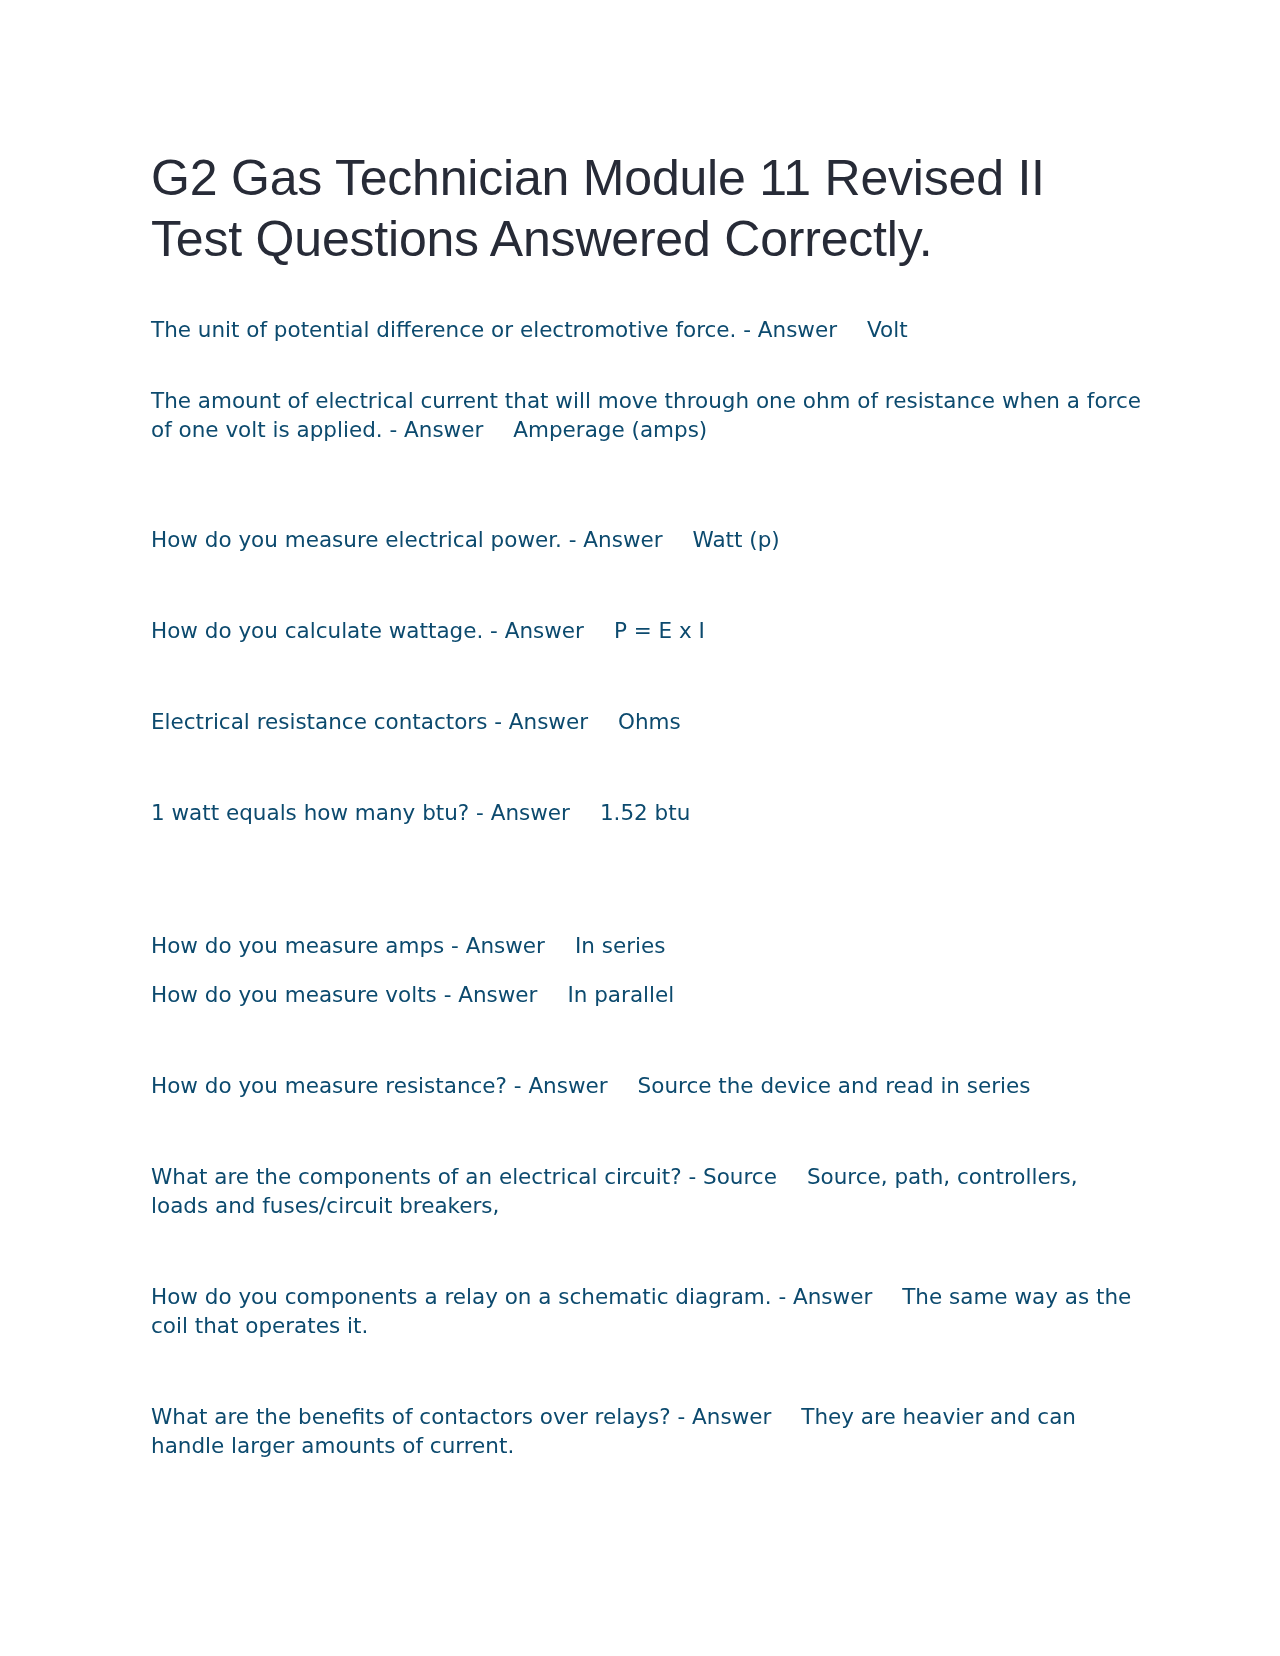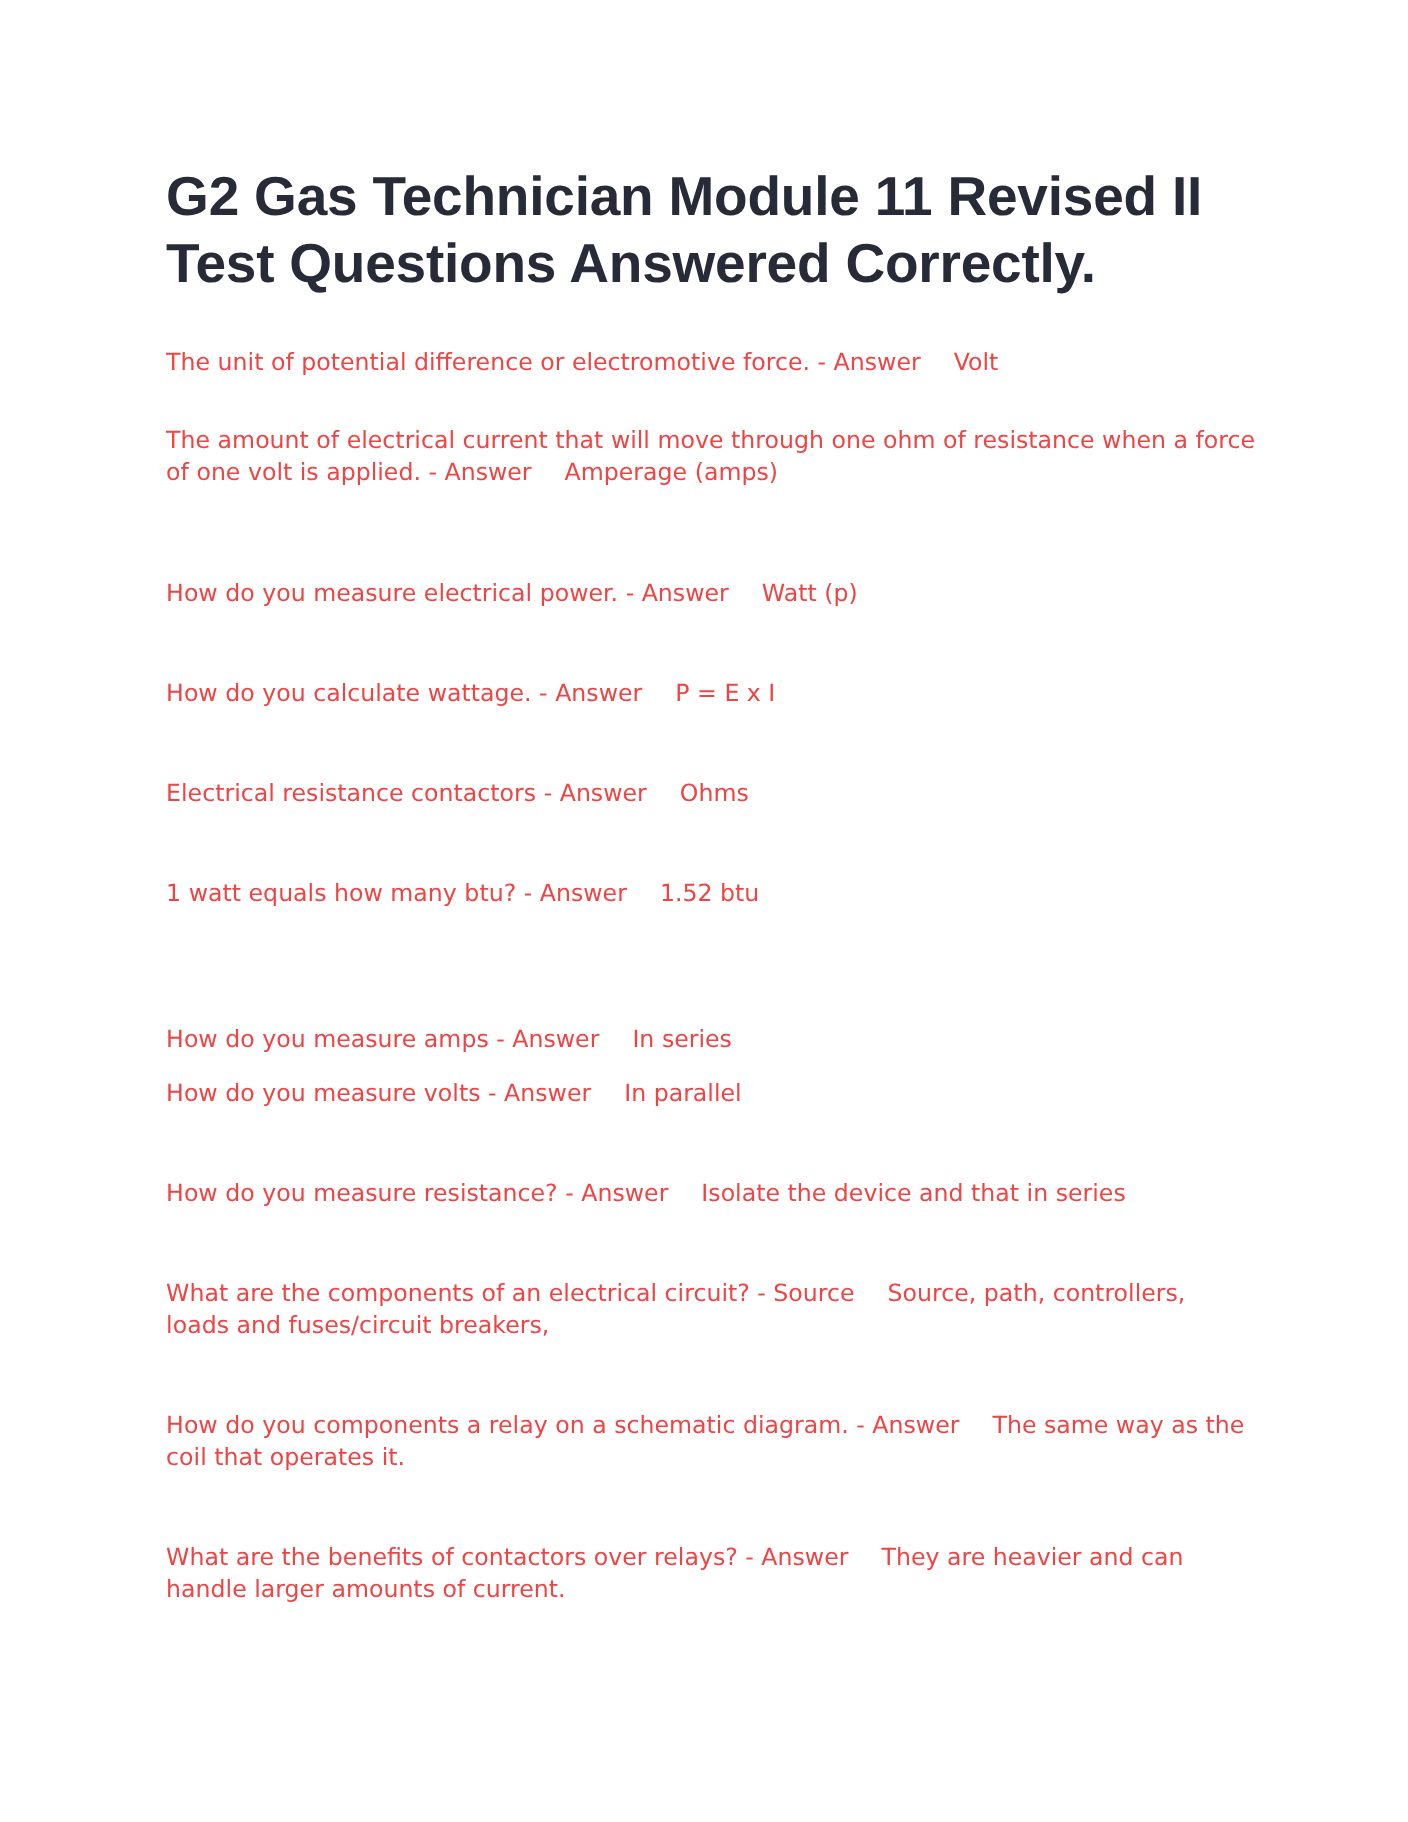--- a/index.html
+++ b/index.html
@@ -1,26 +1,26 @@
 <!DOCTYPE html>
 <html><head>
   <meta charset="utf-8">
   <style>
     html, body { margin: 0; padding: 0; background: #ffffff; }
     body { width: 1280px; height: 1656px; position: relative; overflow: hidden; }
     .page { position: absolute; left: 151px; top: 0; width: 990px; }
     h1 {
       position: absolute; top: 148px; left: 0; margin: 0; width: 990px;
-      font-family: "Liberation Sans", sans-serif; font-weight: bold;
+      font-family: "Liberation Sans", sans-serif; font-weight: normal;
       font-size: 50px; line-height: 61px; color: #272b37; letter-spacing: -0.2px;
     }
     .qa {
       position: absolute; left: 0; margin: 0; width: 990px;
       font-family: "DejaVu Sans", sans-serif; font-size: 21.5px; line-height: 29px;
-      color: #ef4444;
+      color: #0c4a6e;
     }
     .gap { display: inline-block; width: 30px; }
   </style>
 </head>
 <body>
 
 <div class="page">
   <h1>G2 Gas Technician Module 11 Revised II Test Questions Answered Correctly.</h1>
 
   <p class="qa" style="top:315px"><span>The unit of potential difference or electromotive force. - Answer</span><span class="gap"></span><span>Volt</span></p>
@@ -32,20 +32,20 @@
   <p class="qa" style="top:616px"><span>How do you calculate wattage. - Answer</span><span class="gap"></span><span>P = E x I</span></p>
 
   <p class="qa" style="top:707px"><span>Electrical resistance contactors - Answer</span><span class="gap"></span><span>Ohms</span></p>
 
   <p class="qa" style="top:798px"><span>1 watt equals how many btu? - Answer</span><span class="gap"></span><span>1.52 btu</span></p>
 
   <p class="qa" style="top:931px"><span>How do you measure amps - Answer</span><span class="gap"></span><span>In series</span></p>
 
   <p class="qa" style="top:980px"><span>How do you measure volts - Answer</span><span class="gap"></span><span>In parallel</span></p>
 
-  <p class="qa" style="top:1071px"><span>How do you measure resistance? - Answer</span><span class="gap"></span><span>Isolate the device and that in series</span></p>
+  <p class="qa" style="top:1071px"><span>How do you measure resistance? - Answer</span><span class="gap"></span><span>Source the device and read in series</span></p>
 
   <p class="qa" style="top:1162px"><span>What are the components of an electrical circuit? - Source</span><span class="gap"></span><span>Source, path, controllers, loads and fuses/circuit breakers,</span></p>
 
   <p class="qa" style="top:1282px"><span>How do you components a relay on a schematic diagram. - Answer</span><span class="gap"></span><span>The same way as the coil that operates it.</span></p>
 
   <p class="qa" style="top:1402px"><span>What are the benefits of contactors over relays? - Answer</span><span class="gap"></span><span>They are heavier and can handle larger amounts of current.</span></p>
 </div>
 
 </body></html>

